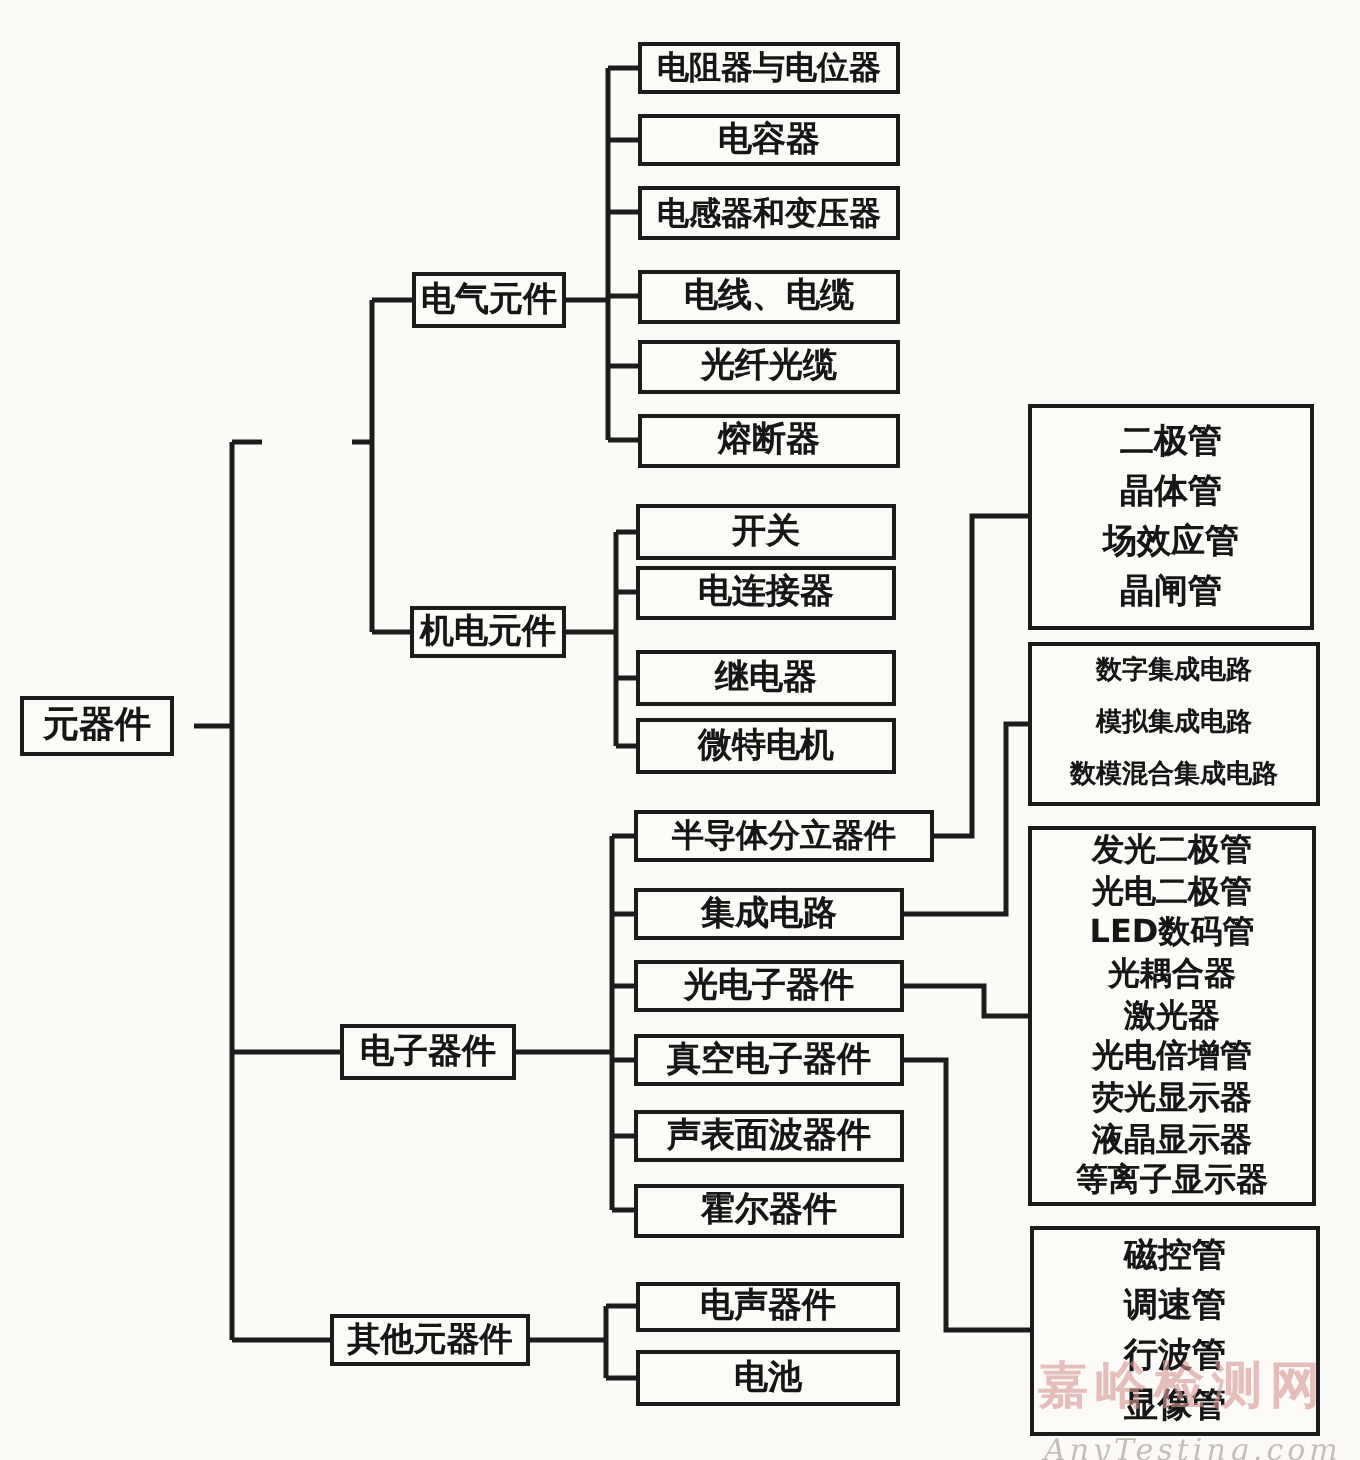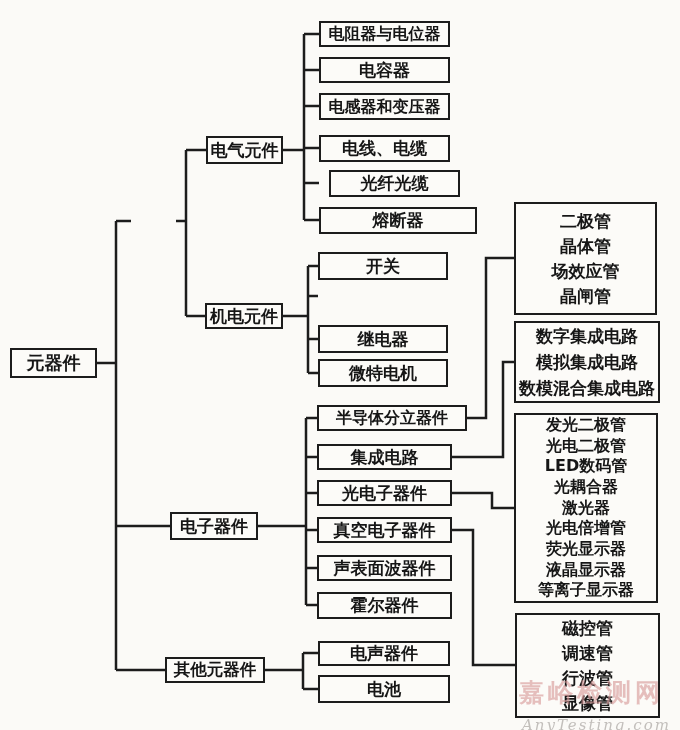--- a/index.html
+++ b/index.html
@@ -26,21 +26,21 @@
     z-index:2;
     line-height:1.1;
     white-space:nowrap;
   }
   .group {
     flex-direction:column;
     white-space:nowrap;
   }
   .group div { width:100%; text-align:center; }
   .g1 div { line-height:25px; font-size:17px; }
-  .g2 div { line-height:26px; font-size:17px; }
+  .g2 div { line-height:26px; font-size:13px; }
   .g3 div { line-height:20.7px; font-size:16px; }
   .g4 div { line-height:25px; font-size:17px; }
   .wm-cn {
     position:absolute; left:519px; top:676px; z-index:3;
     font-size:25px; font-weight:bold; letter-spacing:4px;
     color:rgba(214,152,152,0.62);
     white-space:nowrap;
   }
   .wm-en {
     position:absolute; left:522px; top:701px; z-index:3;
@@ -59,36 +59,37 @@
   <svg class="lines" width="680" height="730">
     <path d="M97 363 H116 M116 221 V670 M116 221 H131 M116 526 H170 M116 670 H165
              M176 221 H186 M186 150 V316 M186 150 H206 M186 316 H205
              M283 150 H304 M304 34 V220 M304 34 H319 M304 70 H319 M304 106 H319 M304 148 H319 M304 183 H319 M304 220 H319
              M283 316 H308 M308 266 V373 M308 266 H318 M308 296 H318 M308 339 H318 M308 373 H318
              M258 526 H306 M306 418 V605 M306 418 H317 M306 457 H317 M306 493 H317 M306 530 H317 M306 568 H317 M306 605 H317
              M265 670 H303 M303 653 V689 M303 653 H318 M303 689 H318
              M452 418 H486 V258 H514 M452 457 H503 V362 H514 M452 493 H492 V508 H514 M452 530 H473 V665 H515" fill="none" stroke="#1c1c1c" stroke-width="2.5"></path>
   </svg>
 
-  <div class="box" style="left:10px;top:348px;width:87px;height:30px;font-size:18px">元器件</div>
+  <div class="box" style="left:10px;top:348px;width:77px;height:30px;font-size:18px">元器件</div>
 
   <div class="box" style="left:170px;top:512px;width:88px;height:28px">电子器件</div>
   <div class="box" style="left:165px;top:657px;width:100px;height:26px;font-size:16.5px">其他元器件</div>
 
   <div class="box" style="left:206px;top:136px;width:77px;height:28px">电气元件</div>
   <div class="box" style="left:205px;top:303px;width:78px;height:26px">机电元件</div>
 
   <div class="box" style="left:319px;top:21px;width:131px;height:26px;font-size:16px">电阻器与电位器</div>
   <div class="box" style="left:319px;top:57px;width:131px;height:26px">电容器</div>
   <div class="box" style="left:319px;top:93px;width:131px;height:27px;font-size:16px">电感器和变压器</div>
   <div class="box" style="left:319px;top:135px;width:131px;height:27px">电线、电缆</div>
-  <div class="box" style="left:329px;top:170px;width:131px;height:27px">光纤光缆</div>
-  <div class="box" style="left:319px;top:207px;width:158px;height:27px">熔断器</div>
+  <div class="box" style="left:319px;top:170px;width:131px;height:27px">光纤光缆</div>
+  <div class="box" style="left:319px;top:207px;width:131px;height:27px">熔断器</div>
 
   <div class="box" style="left:318px;top:252px;width:130px;height:28px">开关</div>
+  <div class="box" style="left:318px;top:283px;width:130px;height:27px">电连接器</div>
   <div class="box" style="left:318px;top:325px;width:130px;height:28px">继电器</div>
   <div class="box" style="left:318px;top:359px;width:130px;height:28px">微特电机</div>
 
   <div class="box" style="left:317px;top:405px;width:150px;height:26px;font-size:16px">半导体分立器件</div>
   <div class="box" style="left:317px;top:444px;width:135px;height:26px">集成电路</div>
   <div class="box" style="left:317px;top:480px;width:135px;height:26px">光电子器件</div>
   <div class="box" style="left:317px;top:517px;width:135px;height:26px">真空电子器件</div>
   <div class="box" style="left:317px;top:555px;width:135px;height:26px">声表面波器件</div>
   <div class="box" style="left:317px;top:592px;width:135px;height:27px">霍尔器件</div>
 

